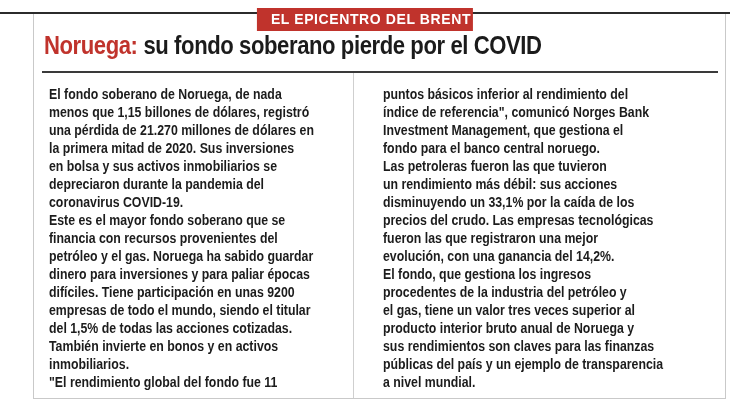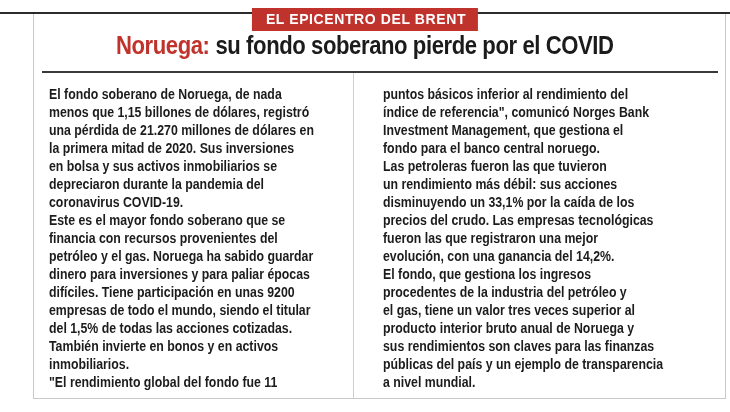--- a/index.html
+++ b/index.html
@@ -27,28 +27,28 @@
   }
   .banner {
     position: absolute;
     top: 8px; left: 50%;
     transform: translateX(-50%);
     background: #c0332c;
     color: #ffffff;
     font-weight: bold;
     font-size: 14px;
     letter-spacing: 0.6px;
-    padding: 3px 12px 4px 14px;
+    padding: 3px 2px 4px 14px;
     white-space: nowrap;
   }
   .title {
     position: absolute;
     top: 30px; left: 0;
     width: 730px;
-    text-align: center;
+    text-align: left;
     font-size: 26px;
     font-weight: bold;
     color: #1b1b1b;
     white-space: nowrap;
   }
   .title-inner {
     display: inline-block;
     transform: scaleX(0.85);
     letter-spacing: -0.5px;
   }

